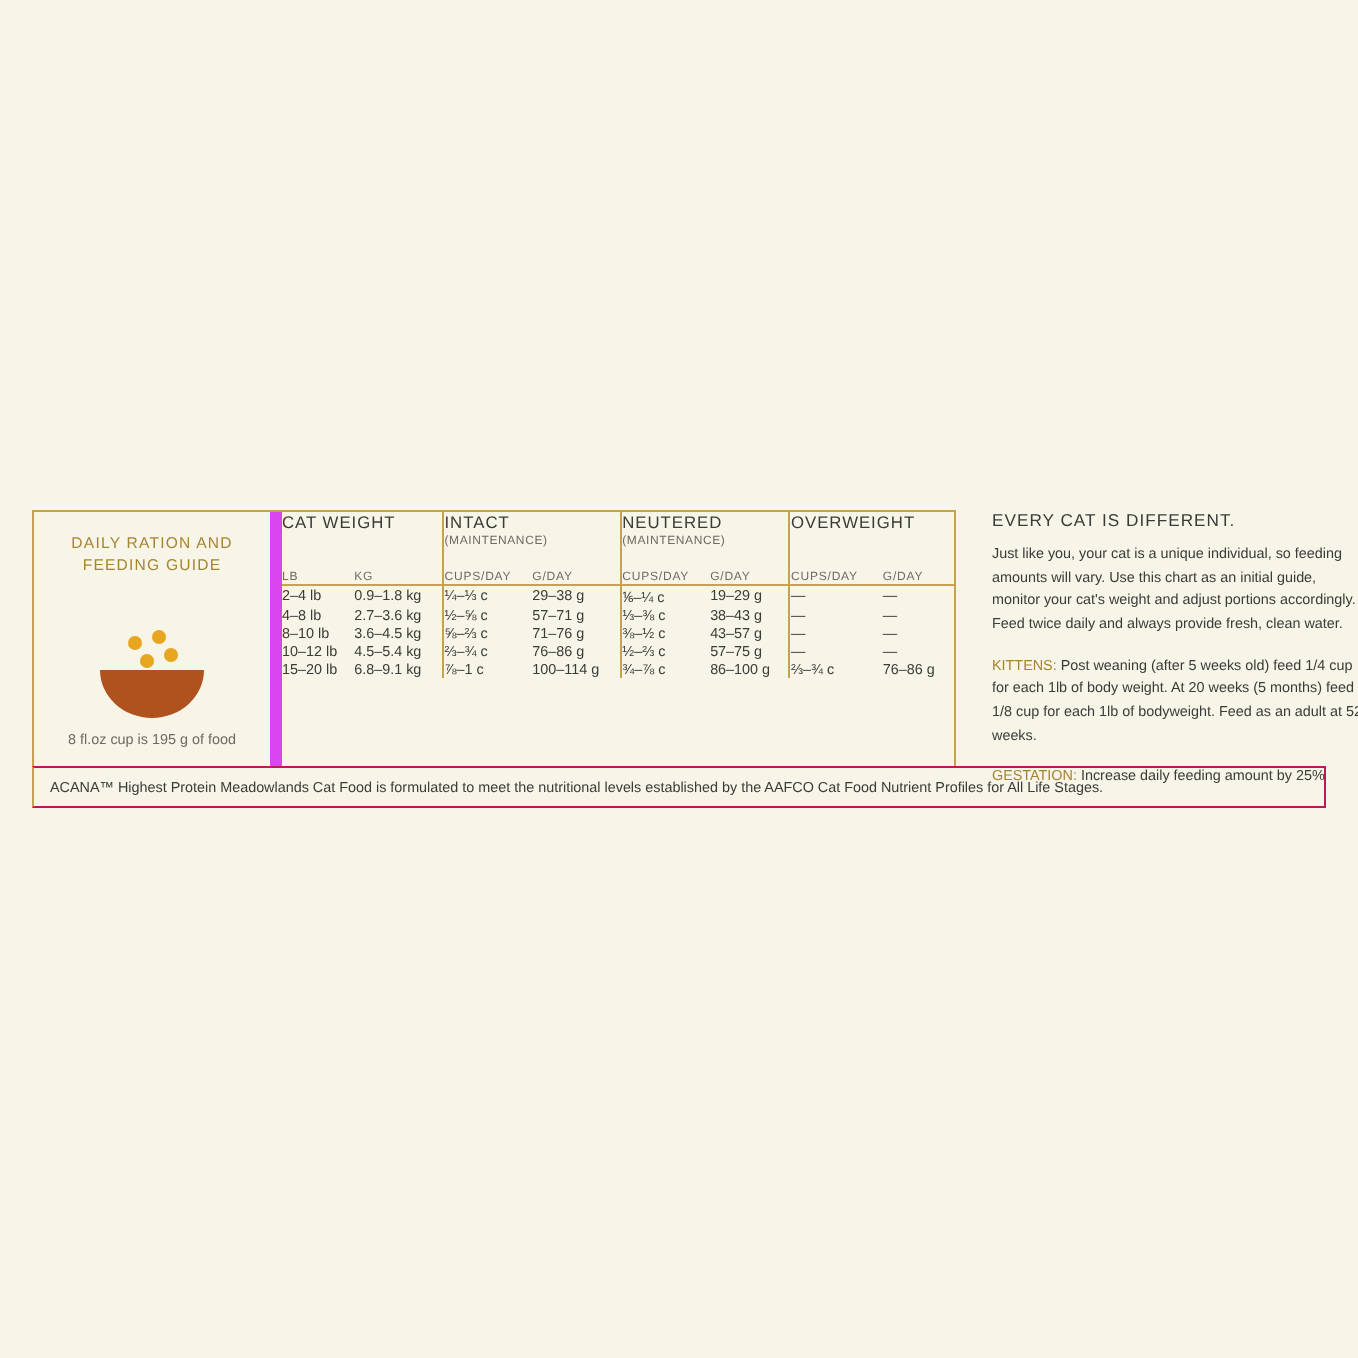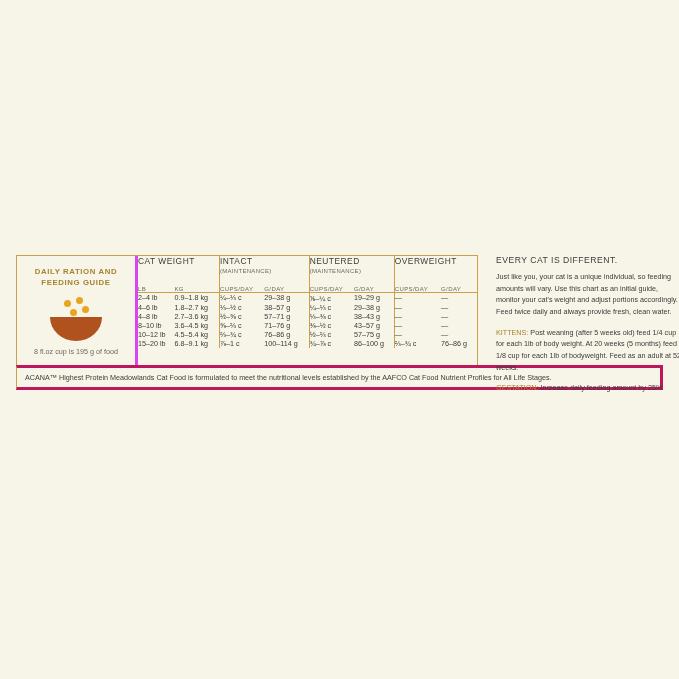--- a/index.html
+++ b/index.html
@@ -42,22 +42,22 @@
     display: flex;
     flex-direction: column;
     align-items: center;
   }
   .ration-title {
     font-size: 7.8px;
     letter-spacing: 0.6px;
     color: #a8832f;
     line-height: 1.45;
     text-transform: uppercase;
-    margin-bottom: 6px;
-    font-weight: 700;
+    margin-bottom: 24px;
+    font-weight: 400;
   }
   .bowl-wrap {
     width: 60px;
     height: 44px;
     position: relative;
     margin: 2px 0 4px 0;
   }
   .kibble {
     position: absolute;
     width: 7px;
@@ -81,21 +81,21 @@
   .ration-note {
     font-size: 7.2px;
     color: #6d6a61;
     line-height: 1.5;
     margin-top: 2px;
   }
 
   
   .table-cell {
     flex: 1;
-    border-left: 3px solid #d946ef;
+    border-left: 6px solid #d946ef;
   }
   table.feed {
     border-collapse: collapse;
     width: 100%;
     font-size: 7px;
   }
   table.feed th, table.feed td {
     padding: 0;
     vertical-align: top;
   }
@@ -135,21 +135,21 @@
     padding: 2.0px 0 2.0px 7px;
     white-space: nowrap;
   }
   .body-row td.dash { color: #3b3b38; }
   .last-row td { padding-bottom: 5px; }
 
   
   .footnote {
     width: 647px;
     box-sizing: border-box;
-    border: 3px solid #be185d;
+    border: 1px solid #be185d;
     border-left: 1px solid #c8a24a;
     padding: 5px 8px 5px 8px;
     font-size: 7.2px;
     color: #3b3b38;
     background: #f7f4e8;
   }
 
   
   .right-col {
     position: absolute;
@@ -227,30 +227,20 @@
             <td>2–4 lb</td>
             <td>0.9–1.8 kg</td>
             <td class="vline">¼–⅓ c</td>
             <td>29–38 g</td>
             <td class="vline">⅙–¼ c</td>
             <td>19–29 g</td>
             <td class="vline dash">—</td>
             <td class="dash">—</td>
           </tr>
           <tr class="body-row">
-            <td>4–6 lb</td>
-            <td>1.8–2.7 kg</td>
-            <td class="vline">⅓–½ c</td>
-            <td>38–57 g</td>
-            <td class="vline">¼–⅓ c</td>
-            <td>29–38 g</td>
-            <td class="vline dash">—</td>
-            <td class="dash">—</td>
-          </tr>
-          <tr class="body-row">
             <td>4–8 lb</td>
             <td>2.7–3.6 kg</td>
             <td class="vline">½–⅝ c</td>
             <td>57–71 g</td>
             <td class="vline">⅓–⅜ c</td>
             <td>38–43 g</td>
             <td class="vline dash">—</td>
             <td class="dash">—</td>
           </tr>
           <tr class="body-row">

